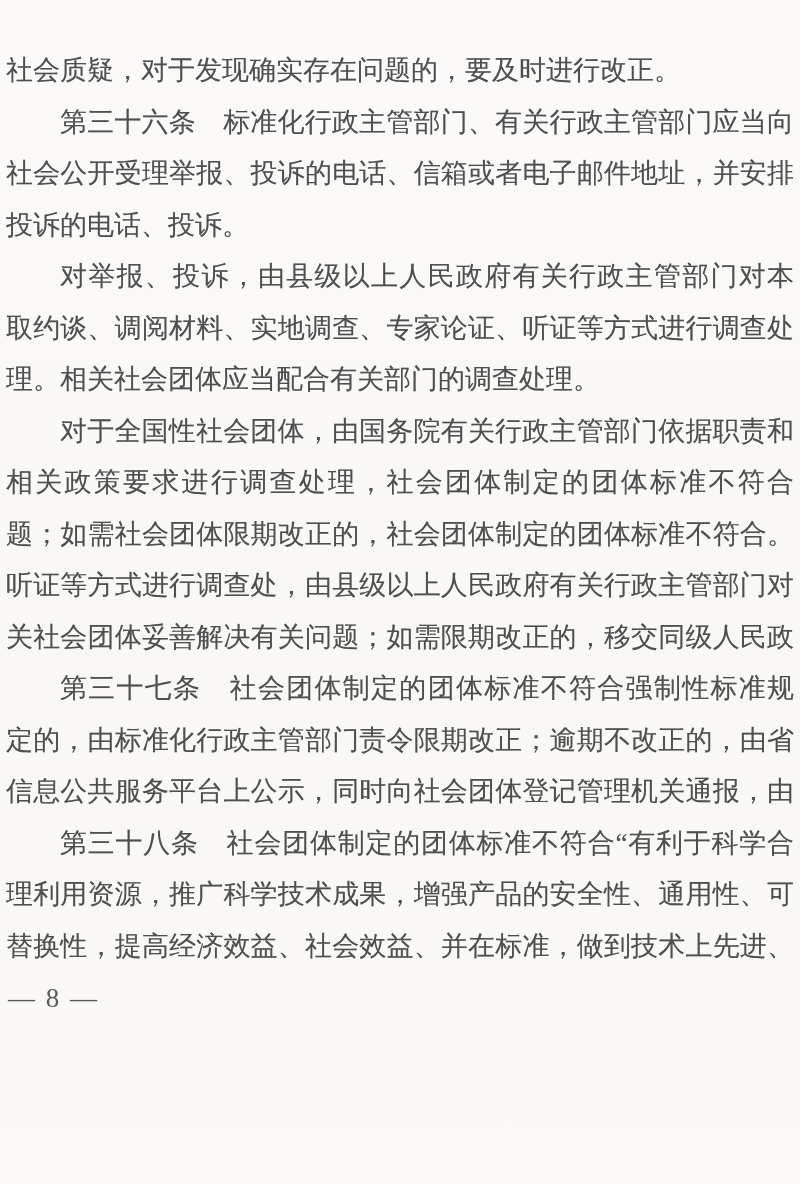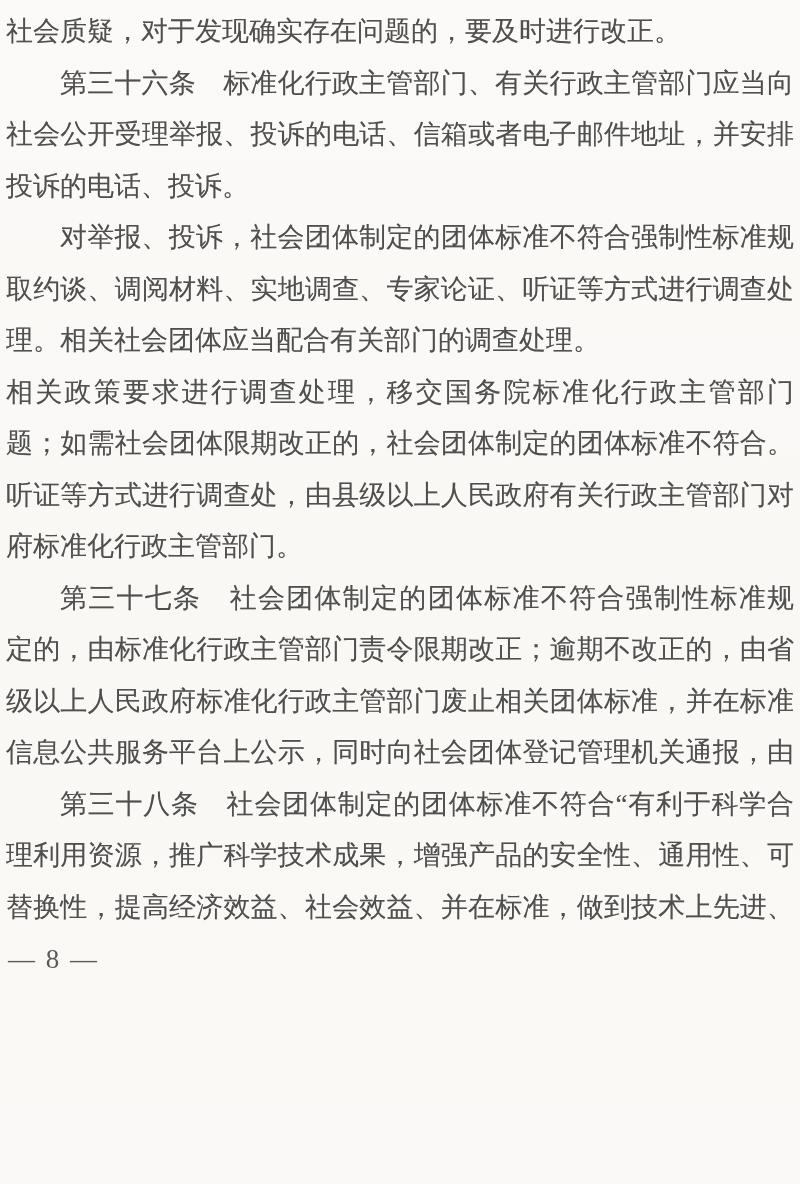--- a/index.html
+++ b/index.html
@@ -13,20 +13,21 @@
     overflow: hidden;
   }
   .page {
     box-sizing: border-box;
     width: 800px;
     height: 1112px;
     padding: 6px 6px 0 6px;
     background: linear-gradient(180deg, #fbfaf8 0%, #f9f8f5 55%, #faf9f6 100%);
     font-family: "Liberation Serif", "DejaVu Serif", serif;
     color: #4f4f4f;
+    margin-top: 39px;
   }
   .page-body .line {
     font-size: 27px;
     line-height: 51.5px;
     height: 51.5px;
     overflow: hidden;
     text-align: justify;
     text-align-last: justify;
     white-space: normal;
     text-shadow: 0 0 0.6px rgba(80,80,80,0.35);
@@ -49,29 +50,29 @@
 </style>
 </head>
 <body>
 
 <div class="page">
   <div class="page-body">
       <div class="line flush">社会质疑，对于发现确实存在问题的，要及时进行改正。</div>
       <div class="line indent">第三十六条　标准化行政主管部门、有关行政主管部门应当向</div>
       <div class="line">社会公开受理举报、投诉的电话、信箱或者电子邮件地址，并安排</div>
       <div class="line flush">投诉的电话、投诉。</div>
-      <div class="line indent">对举报、投诉，社会团体制定的团体标准不符合强制性标准规</div>
+      <div class="line indent">对举报、投诉，由县级以上人民政府有关行政主管部门对本</div>
       <div class="line">取约谈、调阅材料、实地调查、专家论证、听证等方式进行调查处</div>
       <div class="line flush">理。相关社会团体应当配合有关部门的调查处理。</div>
-      <div class="line">相关政策要求进行调查处理，移交国务院标准化行政主管部门</div>
+      <div class="line indent">对于全国性社会团体，由国务院有关行政主管部门依据职责和</div>
+      <div class="line">相关政策要求进行调查处理，社会团体制定的团体标准不符合</div>
       <div class="line">题；如需社会团体限期改正的，社会团体制定的团体标准不符合。</div>
       <div class="line">听证等方式进行调查处，由县级以上人民政府有关行政主管部门对本</div>
-      <div class="line flush">府标准化行政主管部门。</div>
+      <div class="line">关社会团体妥善解决有关问题；如需限期改正的，移交同级人民政</div>
       <div class="line indent">第三十七条　社会团体制定的团体标准不符合强制性标准规</div>
       <div class="line">定的，由标准化行政主管部门责令限期改正；逾期不改正的，由省</div>
-      <div class="line">级以上人民政府标准化行政主管部门废止相关团体标准，并在标准</div>
       <div class="line">信息公共服务平台上公示，同时向社会团体登记管理机关通报，由</div>
       <div class="line indent">第三十八条　社会团体制定的团体标准不符合“有利于科学合</div>
       <div class="line">理利用资源，推广科学技术成果，增强产品的安全性、通用性、可</div>
       <div class="line">替换性，提高经济效益、社会效益、并在标准，做到技术上先进、</div>
     </div>
   <div class="page-number">— 8 —</div>
 </div>
 
 </body></html>

